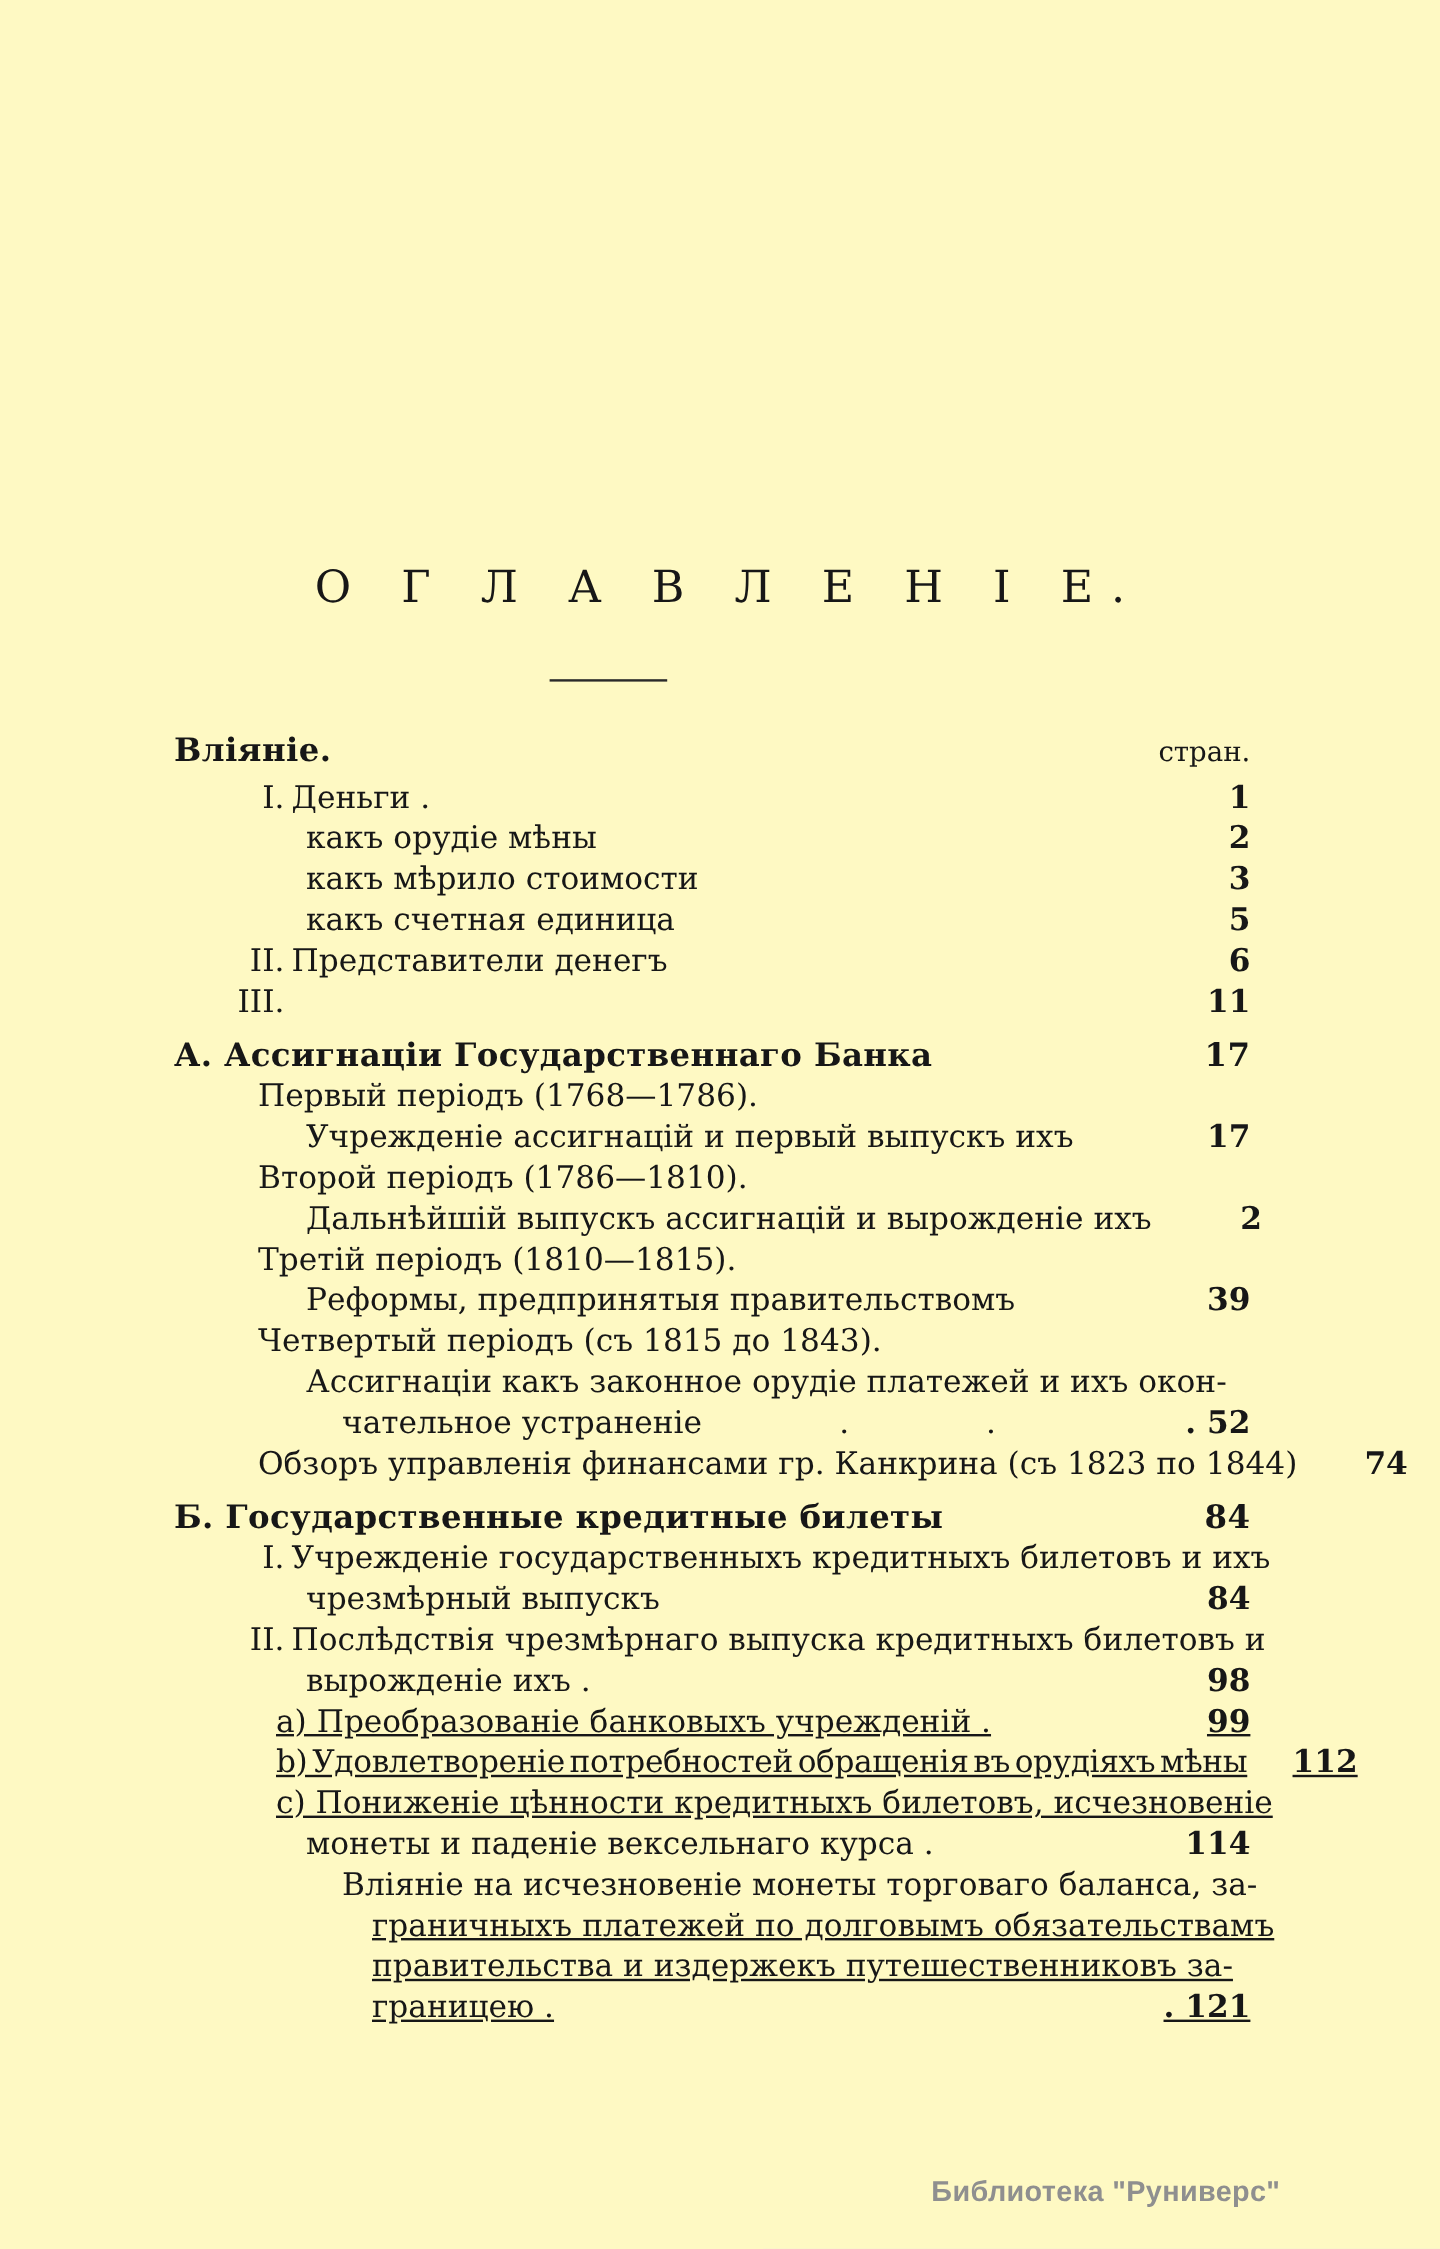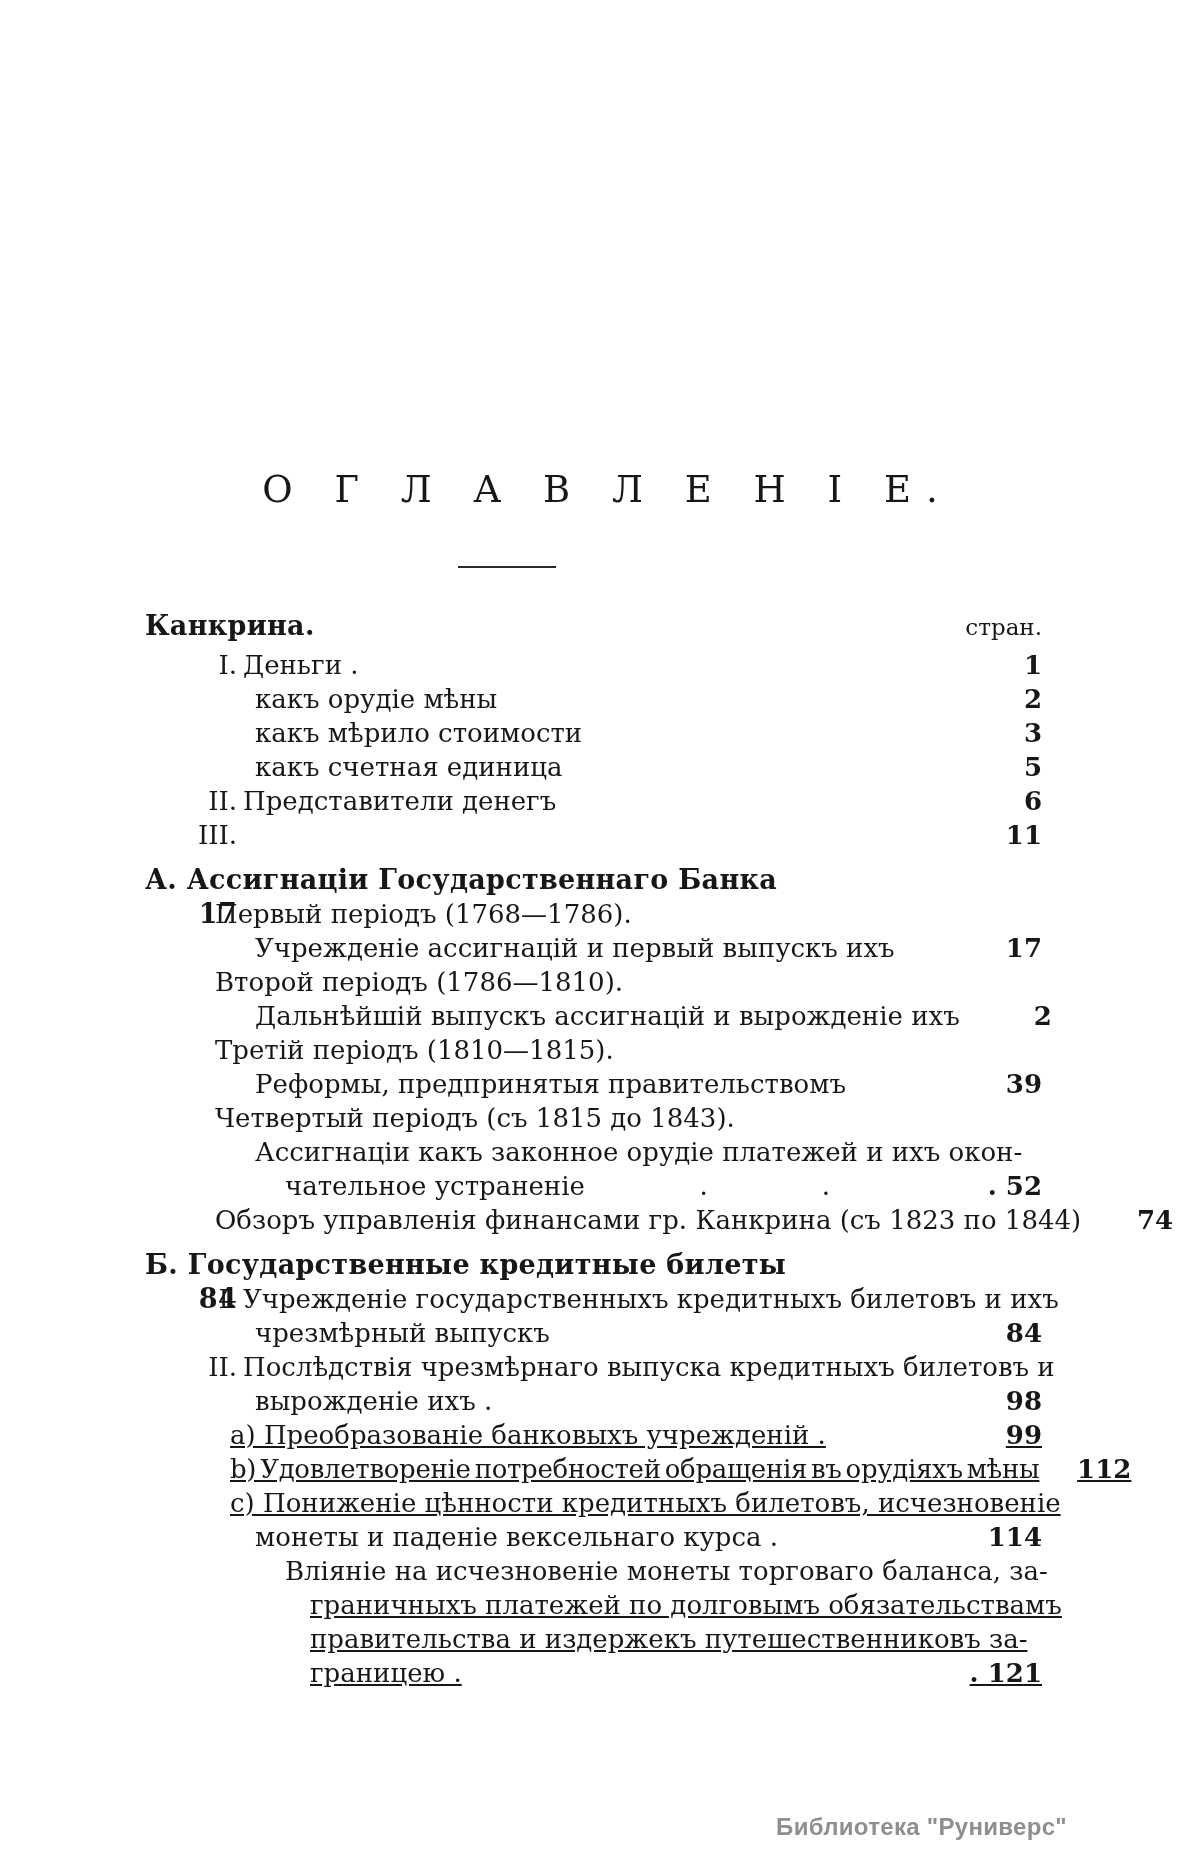--- a/index.html
+++ b/index.html
@@ -2,21 +2,21 @@
 <html><head>
 <meta charset="utf-8">
 <style>
   html, body { margin: 0; padding: 0; }
   body { background: #e8e8e8; }
   .page {
     position: relative;
     width: 1200px;
     height: 1874px;
     margin: 0 auto;
-    background: #ffffff;
+    background: #fef9c3;
     overflow: hidden;
     font-family: "DejaVu Serif", "Liberation Serif", serif;
     color: #171717;
   }
   .doc-title {
     position: absolute;
     top: 468px;
     left: 0;
     width: 100%;
     text-align: center;
@@ -61,21 +61,20 @@
     align-items: baseline;
     height: 34px;
     line-height: 34px;
     white-space: nowrap;
   }
   .toc-row.gap { margin-top: 11px; }
   .toc-row.bold {
     font-weight: 700;
     font-size: 27px;
     letter-spacing: 0.3px;
-    flex-direction: column;
   }
   .lv0  { padding-left: 0; }
   .lv1  { padding-left: 70px; }
   .lv1n { padding-left: 0; }
   .lv2  { padding-left: 110px; }
   .lv2a { padding-left: 85px; text-decoration: underline; }
   .lv3  { padding-left: 140px; }
   .lv4  { padding-left: 165px; text-decoration: underline; }
   .num {
     display: inline-block;
@@ -112,21 +111,21 @@
 <body>
 
 <div class="page">
 
   <div class="doc-title">О Г Л А В Л Е Н І Е.</div>
 
   <div class="divider"></div>
 
   <div class="toc">
     <div class="toc-header">
-      <span class="intro-heading">Канкрина.</span>
+      <span class="intro-heading">Вліяніе.</span>
       <span class="pg-col-header">стран.</span>
     </div>
     <div id="toc-rows">
         <div class="toc-row lv1n">
           <span class="num">I.</span>
           <span class="txt">Деньги .</span>
           <span class="spacer"></span>
           <span class="pg">1</span>
         </div>
         <div class="toc-row lv2">

